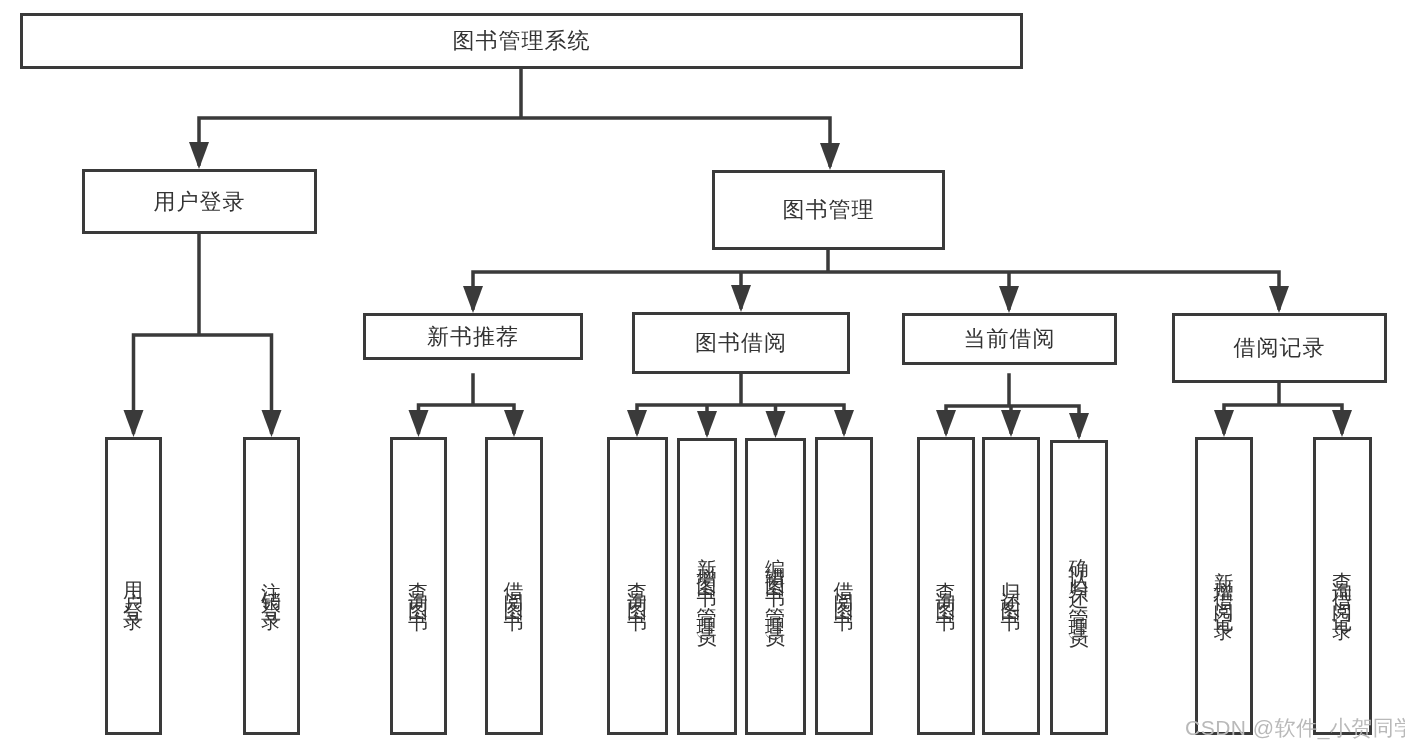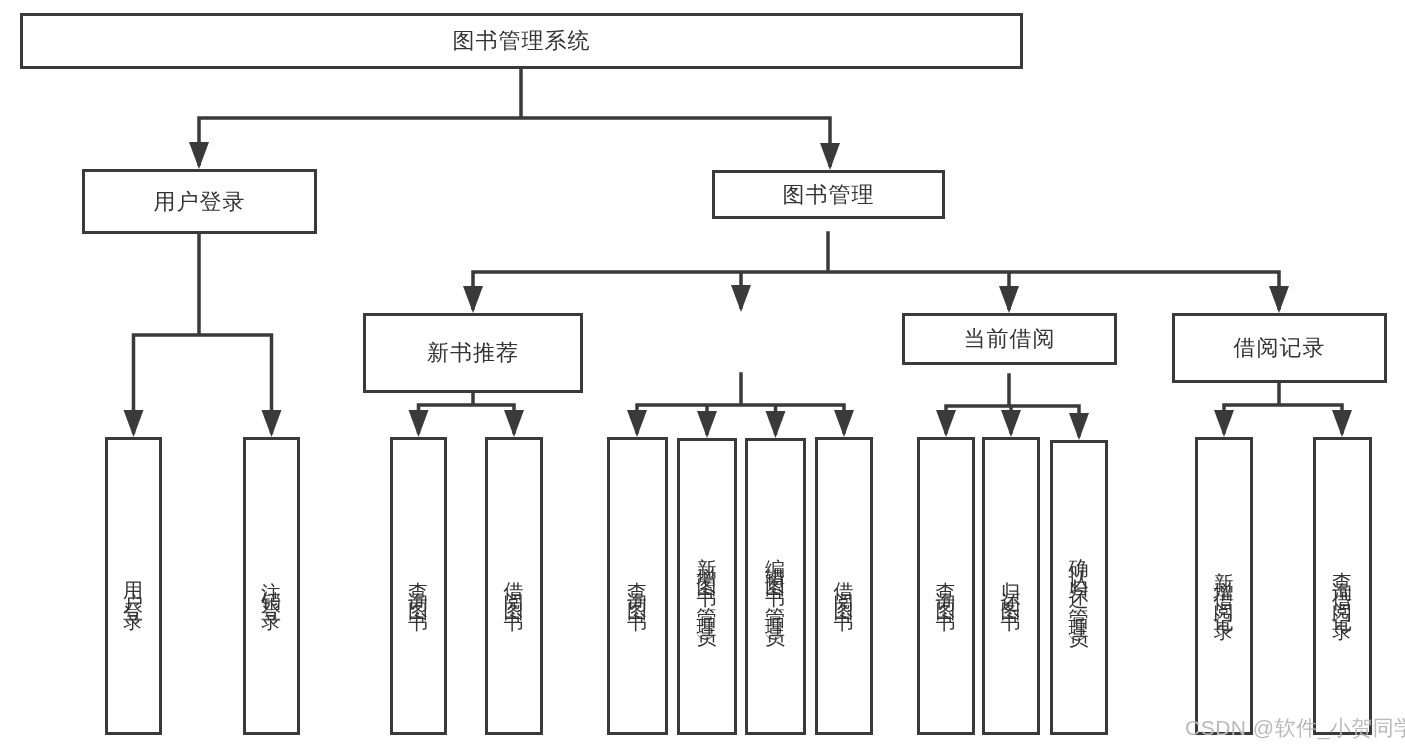--- a/index.html
+++ b/index.html
@@ -89,26 +89,29 @@
     </g>
   </svg>
 
   <div class="node h root" style="left:20px;top:13px;width:1003px;height:56px">
     <span>图书管理系统</span>
   </div>
 
   <div class="node h" style="left:82px;top:169px;width:235px;height:65px">
     <span>用户登录</span>
   </div>
-  <div class="node h" style="left:712px;top:170px;width:233px;height:49px">
+  <div class="node h" style="left:712px;top:170px;width:233px;height:80px">
     <span>图书管理</span>
   </div>
 
-  <div class="node h" style="left:363px;top:313px;width:220px;height:80px">
+  <div class="node h" style="left:363px;top:313px;width:220px;height:47px">
     <span>新书推荐</span>
+  </div>
+  <div class="node h" style="left:632px;top:312px;width:218px;height:62px">
+    <span>图书借阅</span>
   </div>
   <div class="node h" style="left:902px;top:313px;width:215px;height:52px">
     <span>当前借阅</span>
   </div>
   <div class="node h" style="left:1172px;top:313px;width:215px;height:70px">
     <span>借阅记录</span>
   </div>
 
   <div class="node v" style="left:105px;top:437px;width:57px;height:298px">
     <span>用户登录</span>

